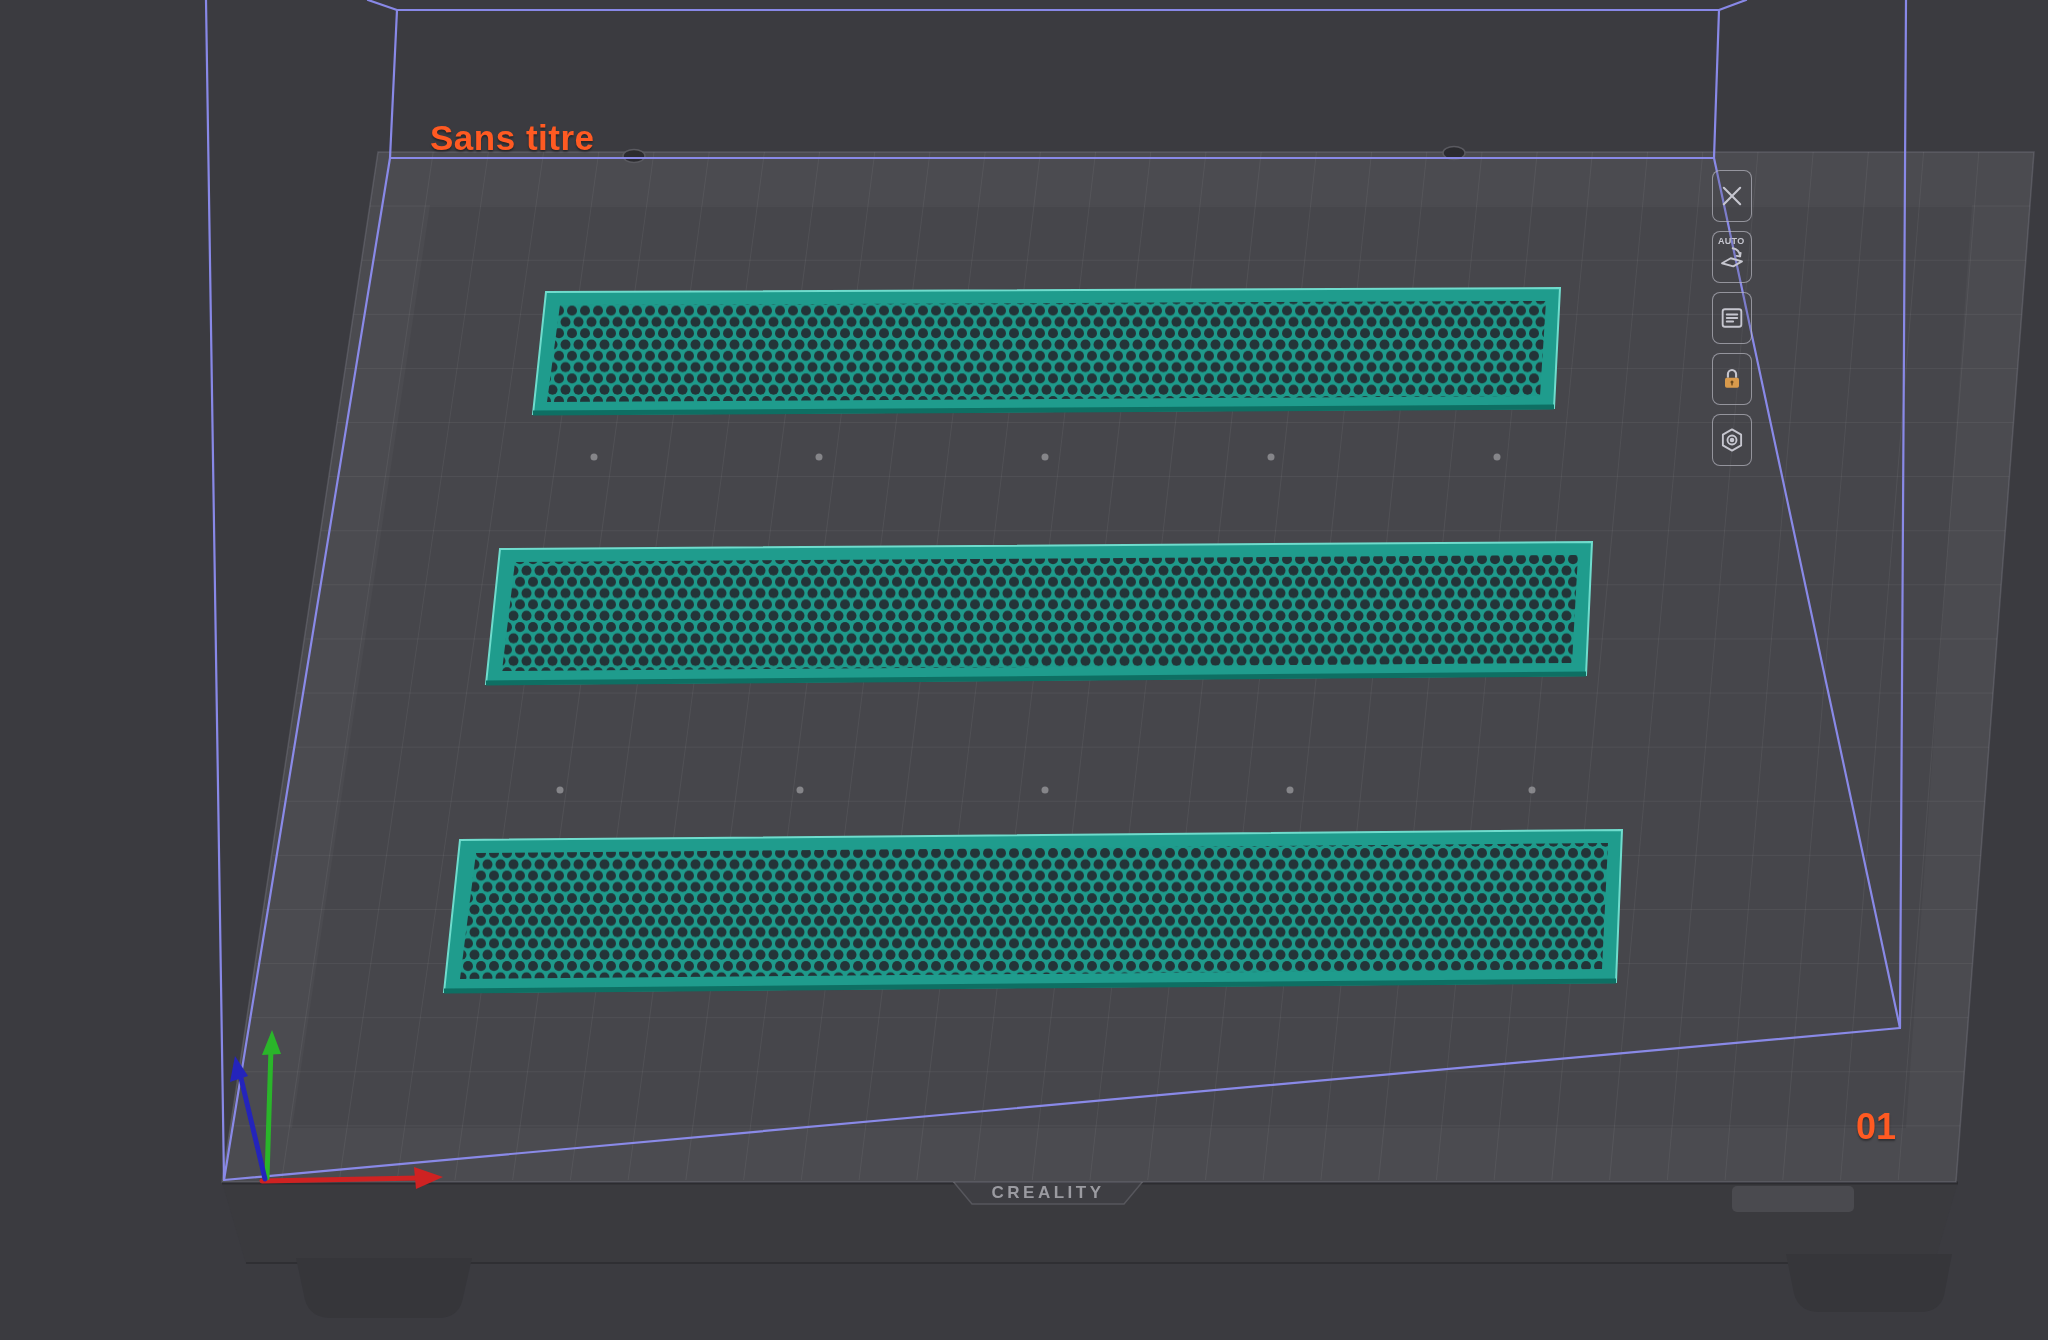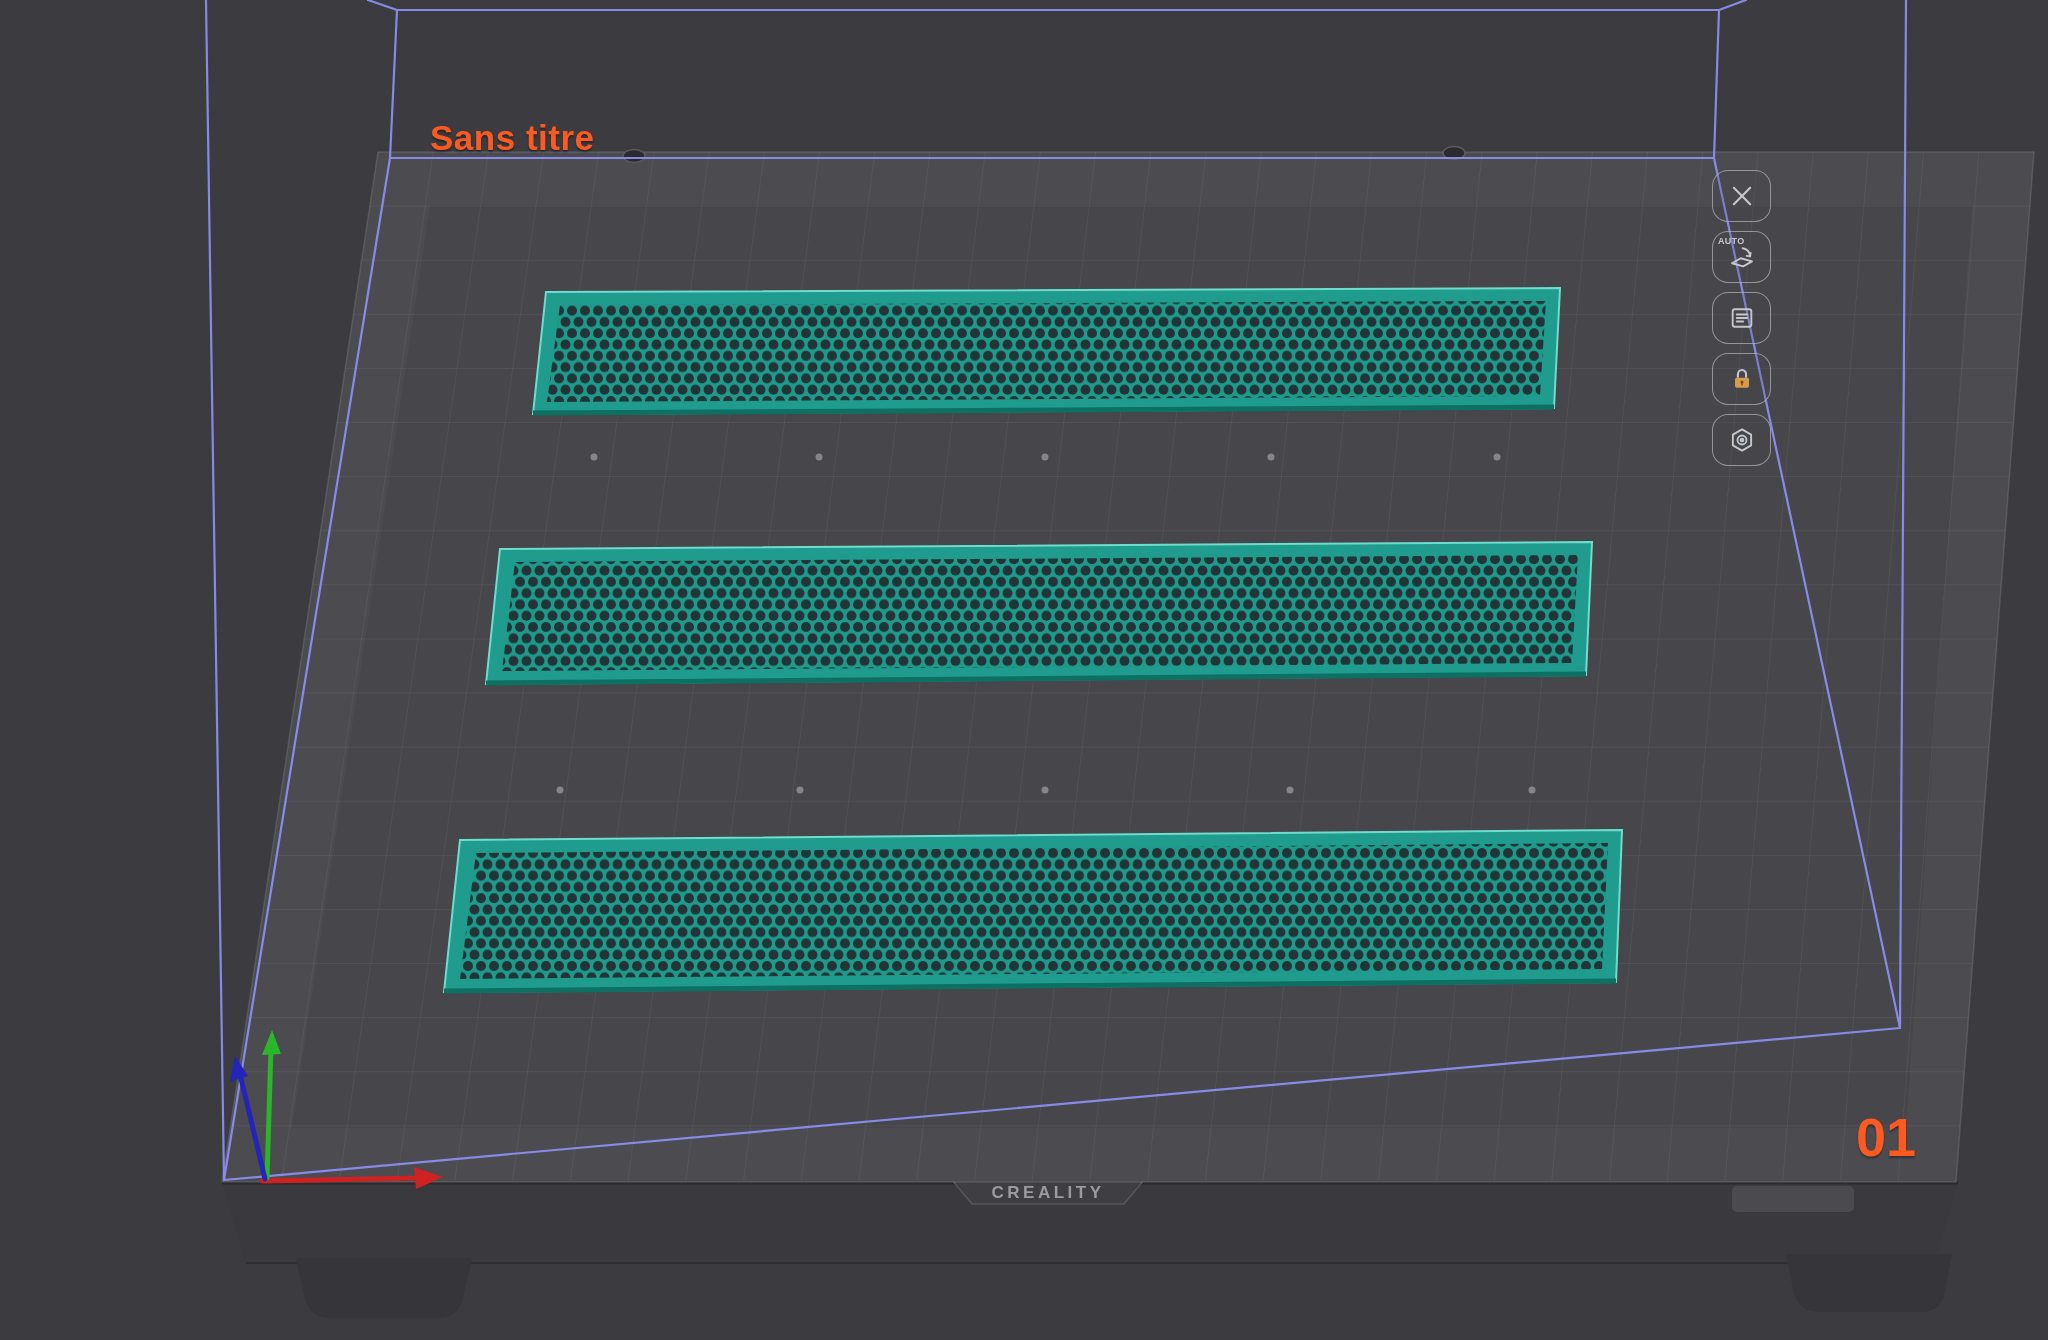--- a/index.html
+++ b/index.html
@@ -9,32 +9,32 @@
   svg.scene{position:absolute;left:0;top:0;display:block;}
 
   .plate-title{
     position:absolute;left:430px;top:118px;
     font-size:35px;font-weight:700;letter-spacing:.5px;
     color:#ff5a22;text-shadow:0 2px 2px rgba(0,0,0,.35);
     user-select:none;white-space:nowrap;
   }
   .plate-number{
     position:absolute;left:1856px;top:1106px;
-    font-size:54px;font-weight:800;color:#ff5a22;
+    font-size:36px;font-weight:800;color:#ff5a22;
     text-shadow:0 2px 2px rgba(0,0,0,.35);user-select:none;
   }
   .toolbar{
     position:absolute;left:1712px;top:170px;
     display:flex;flex-direction:column;gap:9px;
   }
   button.tb{
-    position:relative;width:59px;height:52px;
+    position:relative;width:40px;height:52px;
     background:rgba(64,64,70,.18);
     border:1.6px solid rgba(190,190,202,.65);
-    border-radius:16px;display:flex;align-items:center;justify-content:center;
+    border-radius:8px;display:flex;align-items:center;justify-content:center;
     cursor:pointer;padding:0;
   }
   .auto-badge{
     position:absolute;top:4px;left:5px;
     font-size:9px;font-weight:700;color:#c6c6cf;letter-spacing:.3px;
   }
 </style>
 </head>
 <body>
 

